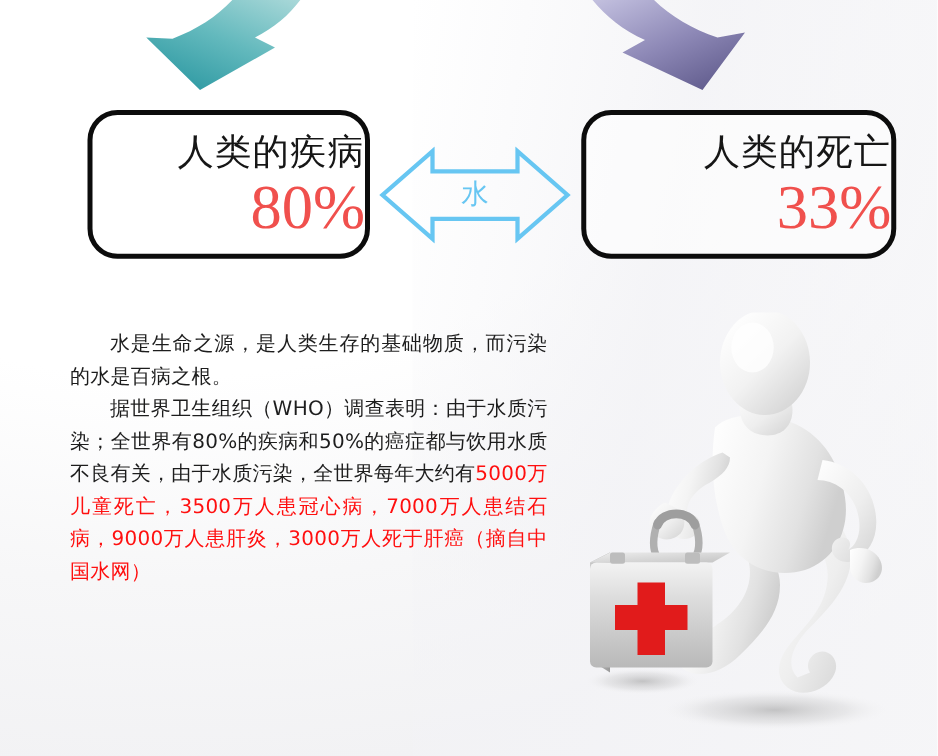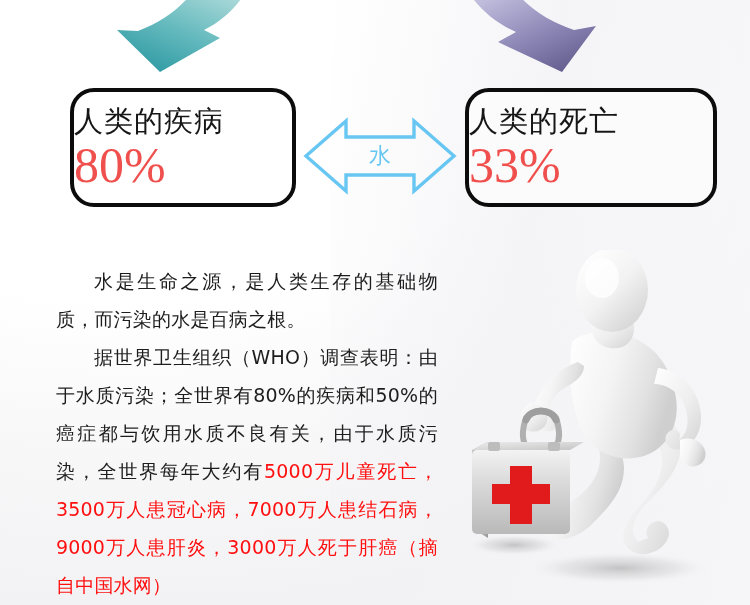--- a/index.html
+++ b/index.html
@@ -22,21 +22,21 @@
   
   .arrow-curve{position:absolute;}
   #arrow-left{left:100px;top:-14px;width:160px;height:86px;}
   #arrow-right{left:462px;top:-14px;width:150px;height:86px;}
 
   
   .stat-box{
     position:absolute;top:88px;height:119px;
     border:4px solid #0c0c0c;border-radius:24px;
     background:rgba(255,255,255,.55);
-    display:flex;flex-direction:column;align-items:flex-start;justify-content:center;
+    display:flex;flex-direction:column;align-items:flex-end;justify-content:center;
     box-sizing:border-box;
   }
   #box-disease{left:70px;width:226px;}
   #box-death{left:465px;width:252px;}
   .stat-title{
     font-family:"DejaVu Sans","Liberation Sans",sans-serif;
     font-size:29px;color:#161616;letter-spacing:1px;line-height:1;
     margin-top:2px;font-weight:400;
   }
   .stat-value{
@@ -51,21 +51,21 @@
     position:absolute;left:302px;top:117px;width:156px;height:78px;
     display:flex;align-items:center;justify-content:center;
     font-family:"DejaVu Sans","Liberation Sans",sans-serif;
     font-size:22px;color:#67c6f2;line-height:1;
   }
 
   
   #copy{
     position:absolute;left:56px;top:262px;width:382px;
     font-family:"DejaVu Sans","Liberation Sans",sans-serif;
-    font-size:19px;line-height:38px;color:#1d1d1d;
+    font-size:16px;line-height:26px;color:#1d1d1d;
     letter-spacing:.2px;text-align:justify;
   }
   #copy p{margin:0;}
   #copy .indent{text-indent:2em;}
   .red{color:#ff0f0f;}
 
   
   #figure{position:absolute;left:452px;top:250px;width:298px;height:355px;}
 </style>
 </head>

